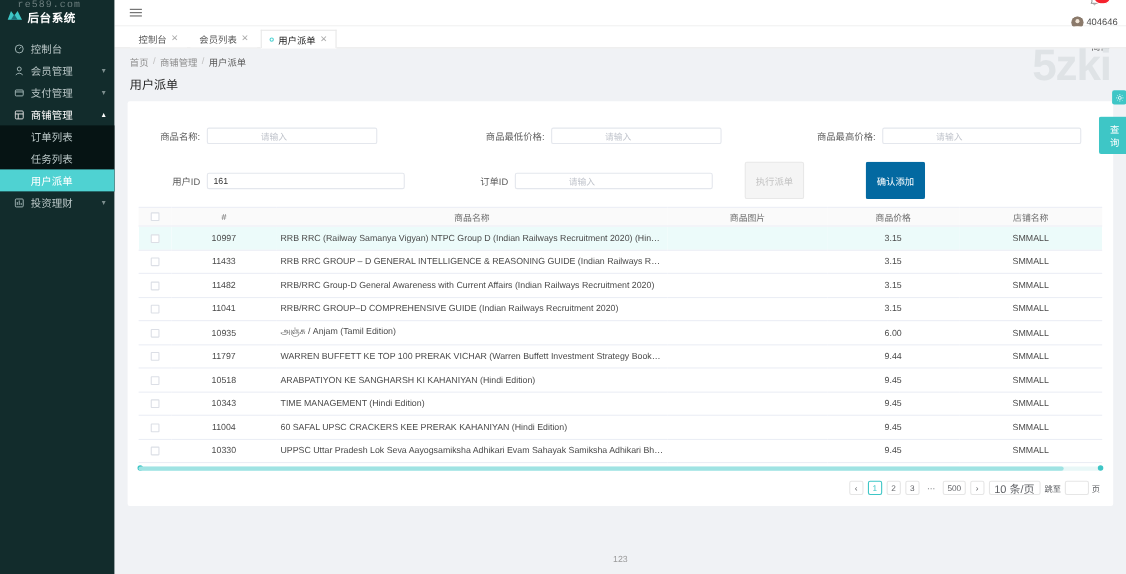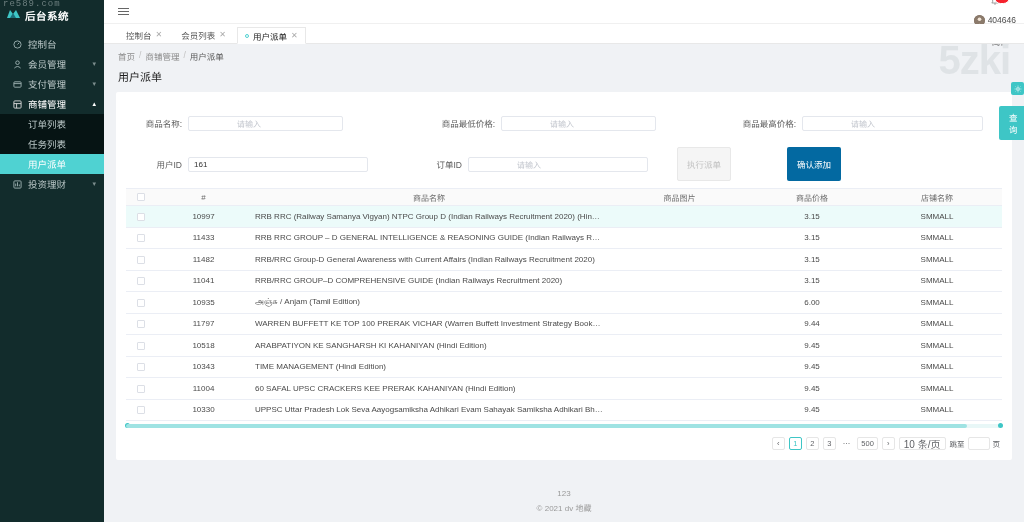--- a/index.html
+++ b/index.html
@@ -8,21 +8,21 @@
     width:1024px; height:522px; overflow:hidden;
     font-family:"Liberation Sans","DejaVu Sans",sans-serif;
     font-size:11px; color:#303133; background:#f0f2f5;
   }
   .app { display:flex; width:1024px; height:522px; }
 
   
   .sidebar { width:104px; background:#122c2c; flex:0 0 104px; position:relative; }
   .brand { height:24px; display:flex; align-items:center; gap:4px; padding:0 6px; position:relative; }
   .brand-watermark {
-    position:absolute; left:3px; top:-1px; font-size:9px; color:#6d7f7f;
+    position:absolute; left:16px; top:-1px; font-size:9px; color:#6d7f7f;
     letter-spacing:1px; font-family:"Liberation Mono","DejaVu Sans Mono",monospace;
   }
   .brand-logo { width:15px; height:13px; margin-top:7px; position:relative; }
   .brand-logo svg { display:block; }
   .brand-title { margin-top:7px; font-size:10.5px; color:#fff; font-weight:bold; letter-spacing:.5px; }
 
   .menu { margin-top:10px; }
   .menu-item {
     height:20px; display:flex; align-items:center; padding:0 8px 0 12px;
     color:#b9c6c6; font-size:9.5px; cursor:pointer; position:relative;
@@ -497,21 +497,20 @@
             <span>跳至</span>
             <span class="pg-jump-input"></span>
             <span>页</span>
           </div>
         </div>
       </div>
     </div>
 
     <div class="footer">
       <div class="footer-line">123</div>
-      <div class="footer-line">© 2021 dv 地藏</div>
     </div>
 
     <div class="right-rail">
       <div class="rail-btn">
         <svg width="8" height="8" viewBox="0 0 12 12">
           <circle cx="6" cy="6" r="2" fill="none" stroke="#fff" stroke-width="1.1"></circle>
           <path d="M6 1 V2.4 M6 9.6 V11 M1 6 H2.4 M9.6 6 H11 M2.5 2.5 L3.4 3.4 M8.6 8.6 L9.5 9.5 M9.5 2.5 L8.6 3.4 M3.4 8.6 L2.5 9.5" stroke="#fff" stroke-width="1.1"></path>
         </svg>
       </div>
     </div>

